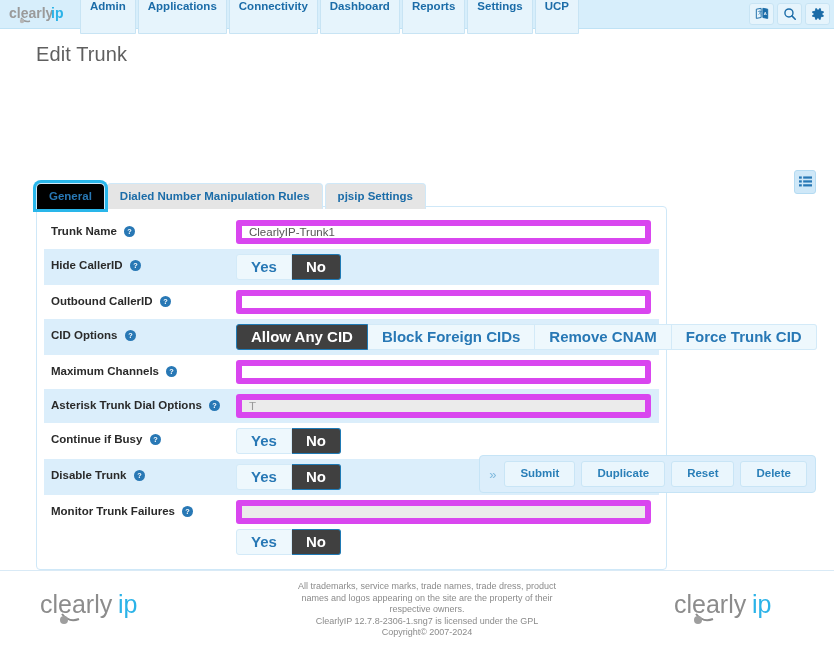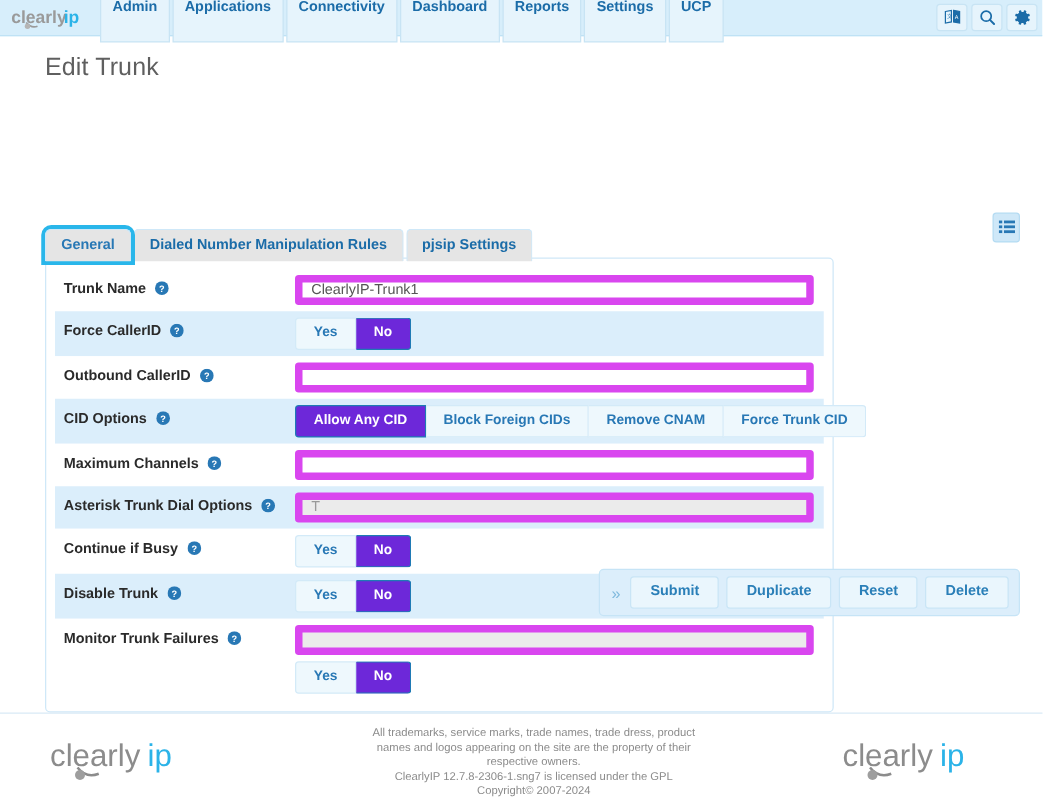--- a/index.html
+++ b/index.html
@@ -101,21 +101,21 @@
     border: 1px solid #cfe8f8;
     border-bottom: none;
     border-radius: 4px 4px 0 0;
     padding: 6px 12px 6px;
     line-height: 13px;
     margin-right: 2px;
     white-space: nowrap;
     cursor: pointer;
   }
   .tab.active {
-    background: #e5e5e5;
+    background: #000000;
     color: #2878b5;
     box-shadow: 0 0 0 3px #29b6ea;
     border-radius: 5px 5px 0 0;
     position: relative;
     z-index: 4;
   }
   .tab.plain { background: #e5e5e5; }
 
   
   .panel {
@@ -170,35 +170,35 @@
     outline: none;
   }
   input.txt:disabled, input.txt.disabled {
     background: #ebebeb;
     color: #999;
   }
 
   
   .btn-group { display: flex; }
   .bg-btn {
-    font-size: 11px;
+    font-size: 15px;
     font-weight: bold;
     color: #2878b5;
     background: #eef8fd;
     border: 1px solid #d3eaf8;
     padding: 5px 14px 6px;
     line-height: 13px;
     cursor: pointer;
     white-space: nowrap;
   }
   .bg-btn:first-child { border-radius: 3px 0 0 3px; }
   .bg-btn:last-child  { border-radius: 0 3px 3px 0; }
   .bg-btn + .bg-btn { border-left: none; }
   .bg-btn.on {
-    background: #6d28d9;
+    background: #404040;
     border-color: #1f7ab5;
     color: #ffffff;
   }
 
   .stack > .btn-group { margin-top: 5px; }
 
   
   .actions {
     position: absolute;
     right: 0; top: 389px;
@@ -333,21 +333,21 @@
             </svg>
         </span>
       </div>
       <div class="row-field">
         <input class="txt" type="text" value="ClearlyIP-Trunk1" style="">
       </div>
     </div>
 
     <div class="row odd">
       <div class="row-label">
-        <span>Force CallerID</span>
+        <span>Hide CallerID</span>
         <span class="help-icon">
           <svg width="11" height="11" viewBox="0 0 12 12">
               <circle cx="6" cy="6" r="6" fill="#2878b5"></circle>
               <text x="6" y="9" text-anchor="middle" font-family="Liberation Sans, sans-serif" font-size="8" font-weight="bold" fill="#ffffff">?</text>
             </svg>
         </span>
       </div>
       <div class="row-field">
         <div class="btn-group">
           <div class="bg-btn">Yes</div>

